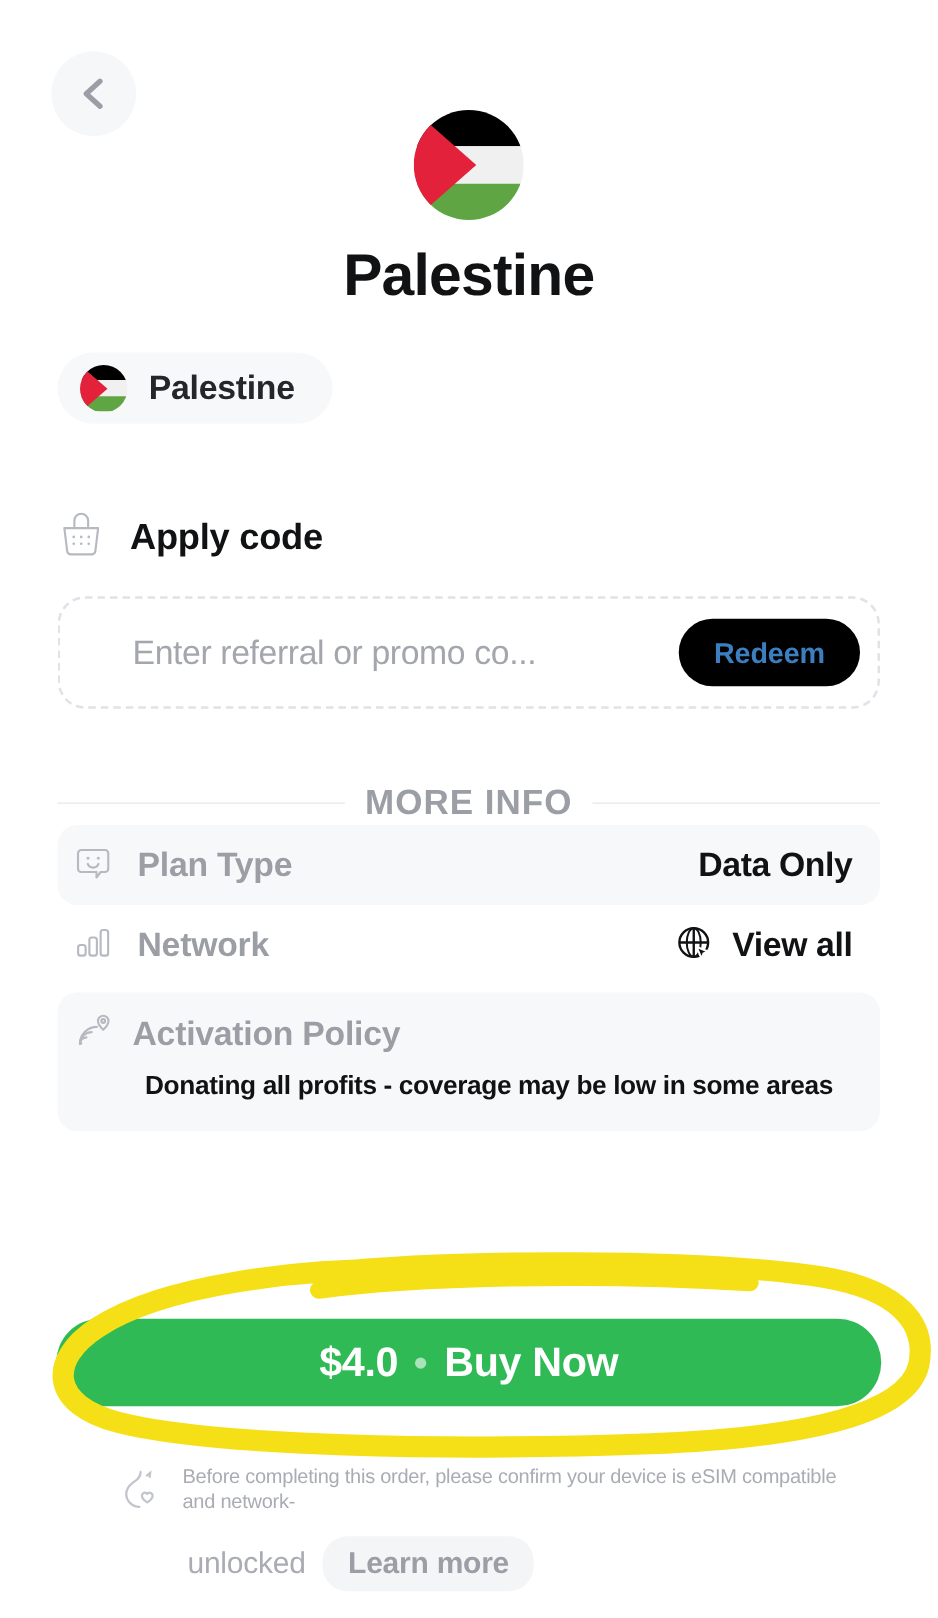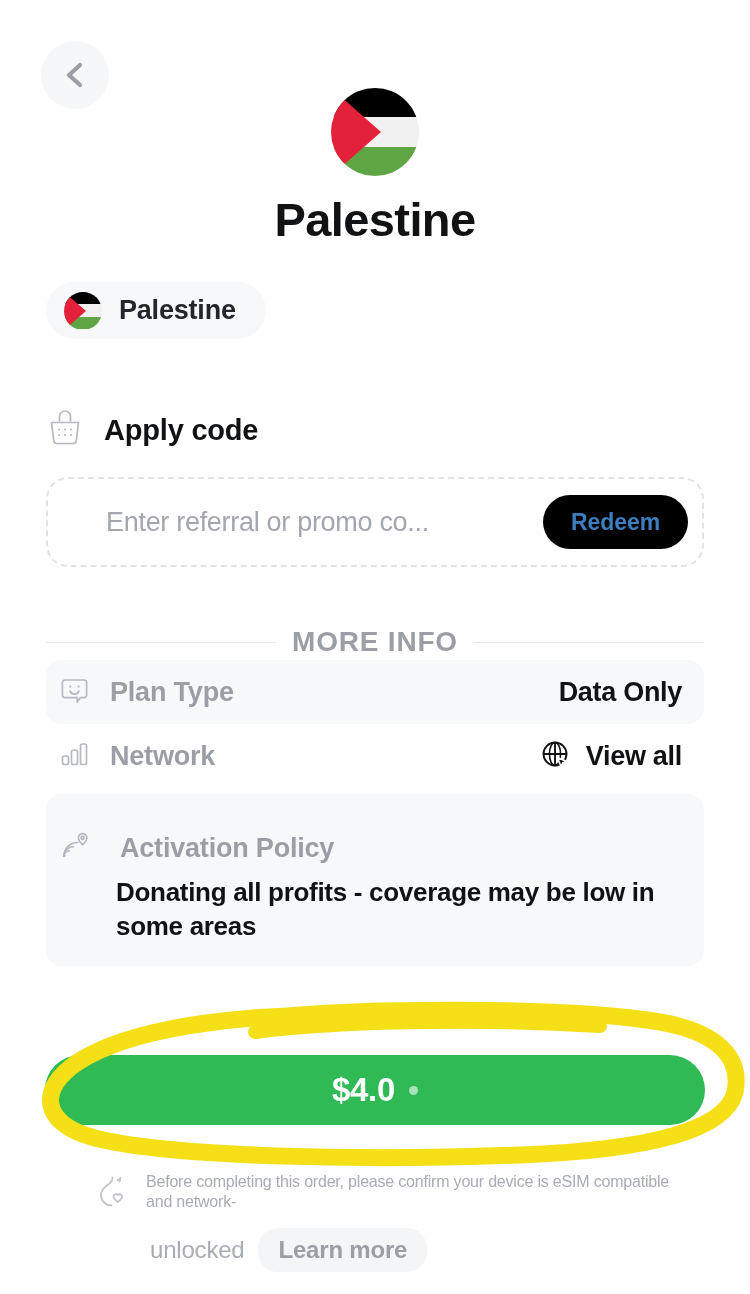--- a/index.html
+++ b/index.html
@@ -239,27 +239,26 @@
   
   .policy-block {
     background: #f7f8fa;
     border-radius: 16px;
     padding: 14px 22px 22px 12px;
     margin-top: 6px;
   }
   .policy-head {
     display: flex;
     align-items: center;
-    gap: 28px;
-    margin-top: 21px;
+    gap: 14px;
   }
   .policy-text {
     margin-top: 8px;
     margin-left: 58px;
-    font-size: 26px;
+    font-size: 21px;
     line-height: 1.32;
     font-weight: 700;
     color: #111214;
     letter-spacing: -0.3px;
     max-width: 570px;
   }
 
   
   .buy-wrap {
     position: absolute;
@@ -473,20 +472,21 @@
       </div>
       <div class="policy-text">Donating all profits - coverage may be low in some areas</div>
     </div>
 
   </div>
 
   <div class="buy-wrap">
     <button class="buy-btn">
       <span>$4.0</span>
       <span class="buy-dot"></span>
+      <span>Buy Now</span>
     </button>
     <svg class="annotation" viewBox="0 0 750 170" preserveAspectRatio="none">
       <path d="M265 18 C 360 8, 560 6, 660 22
                C 718 32, 742 58, 735 92
                C 726 130, 650 150, 520 155
                C 360 161, 170 157, 95 138
                C 40 124, 38 88, 78 62
                C 130 28, 240 14, 330 16" fill="none" stroke="#f5e017" stroke-width="17" stroke-linecap="round" stroke-linejoin="round"></path>
       <path d="M255 32 C 330 22, 470 18, 600 26" fill="none" stroke="#f5e017" stroke-width="14" stroke-linecap="round"></path>
     </svg>

